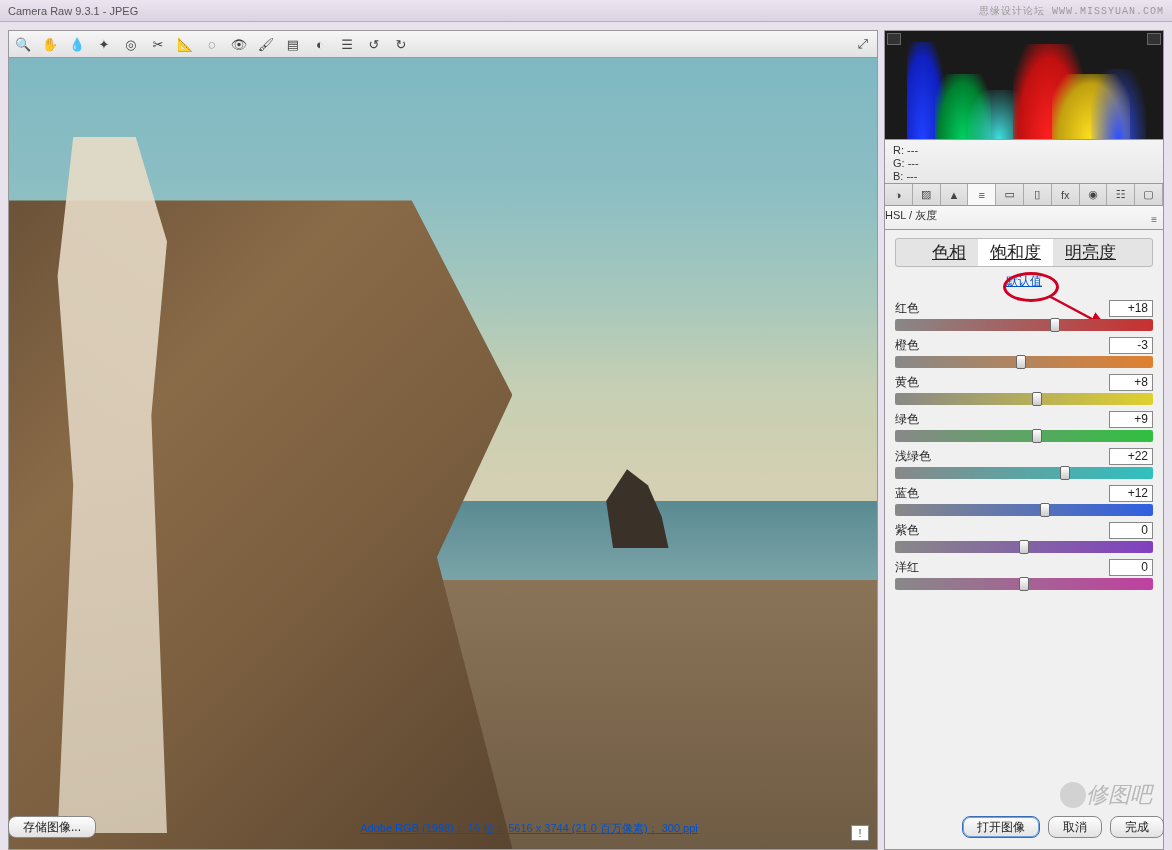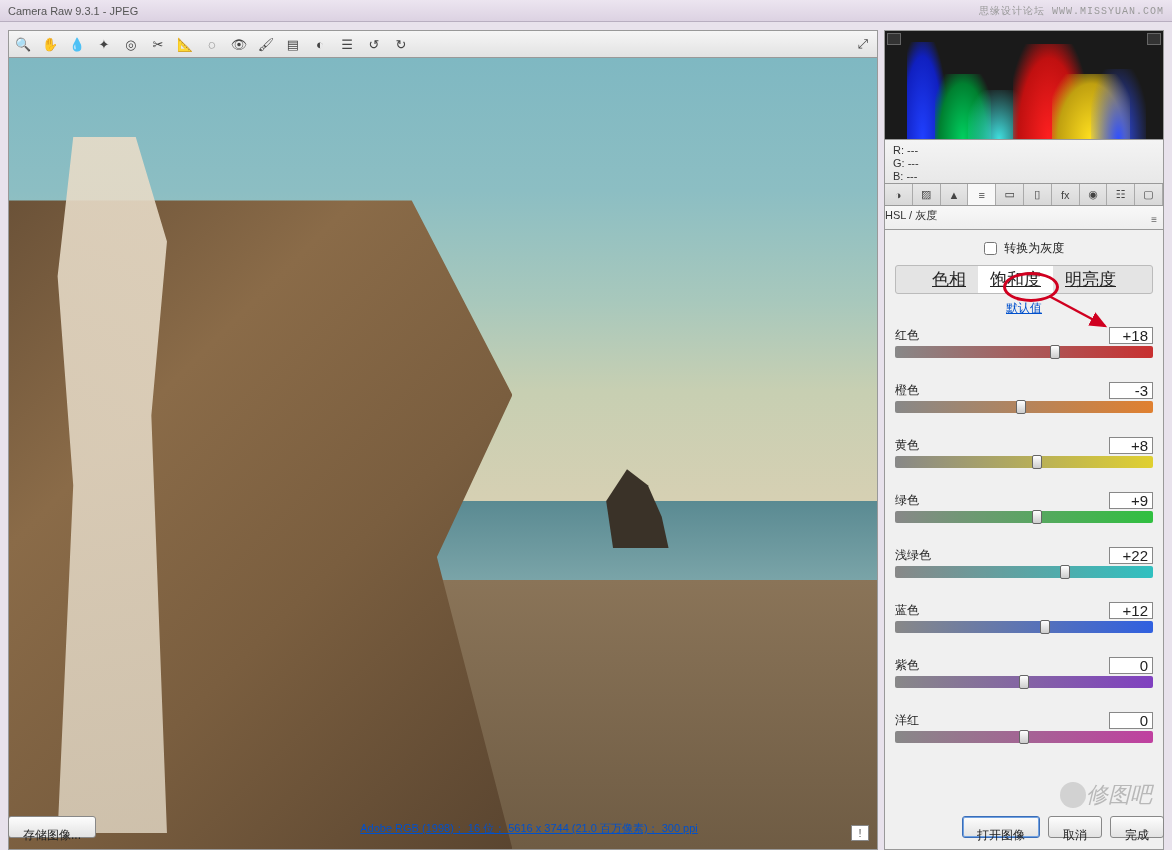--- a/index.html
+++ b/index.html
@@ -46,36 +46,36 @@
 .panelhead .menu { position:absolute; right:6px; top:4px; font-size:10px; color:#666; }
 .panel { flex:1; border:1px solid #999; border-top:none; background:#f0f0f0; padding:8px 10px; font-size:12px; color:#222; position:relative; }
 .grayck { text-align:center; margin:2px 0 8px; }
 .grayck input { vertical-align:middle; margin-right:4px; }
 .subtabs { display:flex; justify-content:center; gap:0; margin-bottom:6px; background:#e4e4e4; border:1px solid #bbb; border-radius:3px; overflow:hidden; }
 .subtabs .st { padding:2px 12px; font-size:17px; cursor:pointer;text-decoration:underline; }
 .subtabs .st.active { background:#fff; }
 .circle { position:absolute; border:3px solid #d00020; border-radius:50%; width:56px; height:30px; left:118px; top:42px; pointer-events:none; }
 .arrow { position:absolute; left:160px; top:62px; pointer-events:none; }
 .default { text-align:center; color:#0050cc; text-decoration:underline; font-size:12px; margin:6px 0 10px; cursor:pointer; }
-.srow { margin-bottom:24px; }
+.srow { margin-bottom:6px; }
 .srow .top { display:flex; align-items:center; }
 .srow .lbl { flex:1; font-size:12px; }
-.srow .val { width:44px; height:17px; border:1px solid #888; background:#fff; font-size:15px; text-align:right; padding:0 4px; line-height:15px; }
+.srow .val { width:44px; height:17px; border:1px solid #888; background:#fff; font-size:12px; text-align:right; padding:0 4px; line-height:15px; }
 .srow .track { height:12px; margin-top:2px; position:relative; border-radius:2px; cursor:pointer; }
 .srow .thumb { position:absolute; top:-1px; width:10px; height:14px; background:linear-gradient(#fff,#ccc); border:1px solid #666; border-radius:2px; transform:translateX(-5px); }
 .t-red { background:linear-gradient(90deg,#888,#c83030); }
 .t-orange { background:linear-gradient(90deg,#888,#e08030); }
 .t-yellow { background:linear-gradient(90deg,#888,#e0d030); }
 .t-green { background:linear-gradient(90deg,#888,#30c040); }
 .t-aqua { background:linear-gradient(90deg,#888,#30c0c0); }
 .t-blue { background:linear-gradient(90deg,#888,#3060e0); }
 .t-purple { background:linear-gradient(90deg,#888,#8040c0); }
 .t-magenta { background:linear-gradient(90deg,#888,#c040a0); }
 .bottombar { position:absolute; bottom:8px; left:8px; right:8px; height:30px; display:flex; align-items:center; gap:8px; }
-.btn { height:22px; padding:8px 14px; border:1px solid #888; background:linear-gradient(#fdfdfd,#e2e2e2); border-radius:3px; font-size:12px; color:#222; cursor:pointer; line-height:20px; }
+.btn { height:22px; padding:0 14px; border:1px solid #888; background:linear-gradient(#fdfdfd,#e2e2e2); border-radius:8px; font-size:12px; color:#222; cursor:pointer; line-height:20px; }
 .btn.primary { border:1px solid #3a6db8; box-shadow:0 0 0 1px #6fa0e0 inset; }
 .link { color:#0050cc; text-decoration:underline; font-size:11px; }
 .wm { position:absolute; right:20px; bottom:40px; font-size:22px; color:rgba(80,80,80,.35); font-style:italic; display:flex; align-items:center; gap:0; }
 .wm .mic { width:26px; height:26px; border-radius:50%; background:rgba(120,120,120,.25); }
 </style>
 </head>
 <body>
 
 <div class="titlebar">
   <span>Camera Raw 9.3.1  -  JPEG</span>
@@ -144,24 +144,20 @@
       <div class="ticon">fx</div>
       <div class="ticon">◉</div>
       <div class="ticon">☷</div>
       <div class="ticon">▢</div>
     </div>
     <div class="panelhead">
       <span>HSL / 灰度</span>
       <span class="menu">≡</span>
     </div>
     <div class="panel">
-      <div class="grayck">
-        <input type="checkbox" style="">
-        <span>转换为灰度</span>
-      </div>
       <div class="subtabs">
         <div class="st">色相</div>
         <div class="st active">饱和度</div>
         <div class="st">明亮度</div>
       </div>
       <div class="circle"></div>
       <svg class="arrow" width="70" height="40">
         <defs>
             <marker id="ah" markerWidth="8" markerHeight="8" refX="6" refY="3" orient="auto">
               <path d="M0,0 L7,3 L0,6 Z" fill="#d00020"></path>

